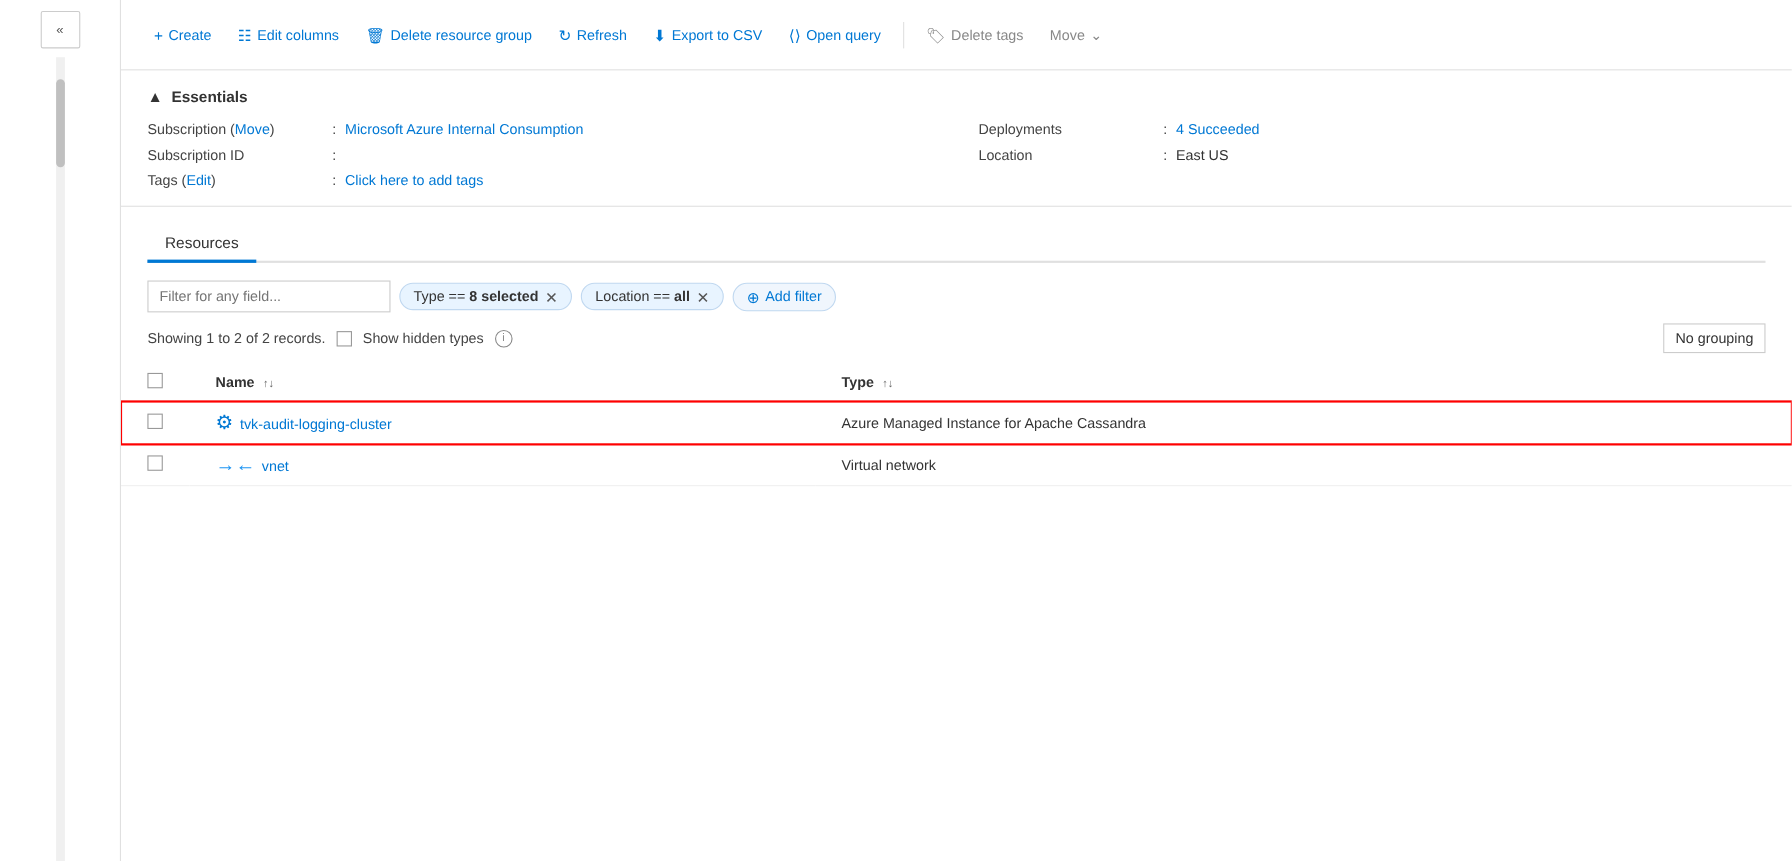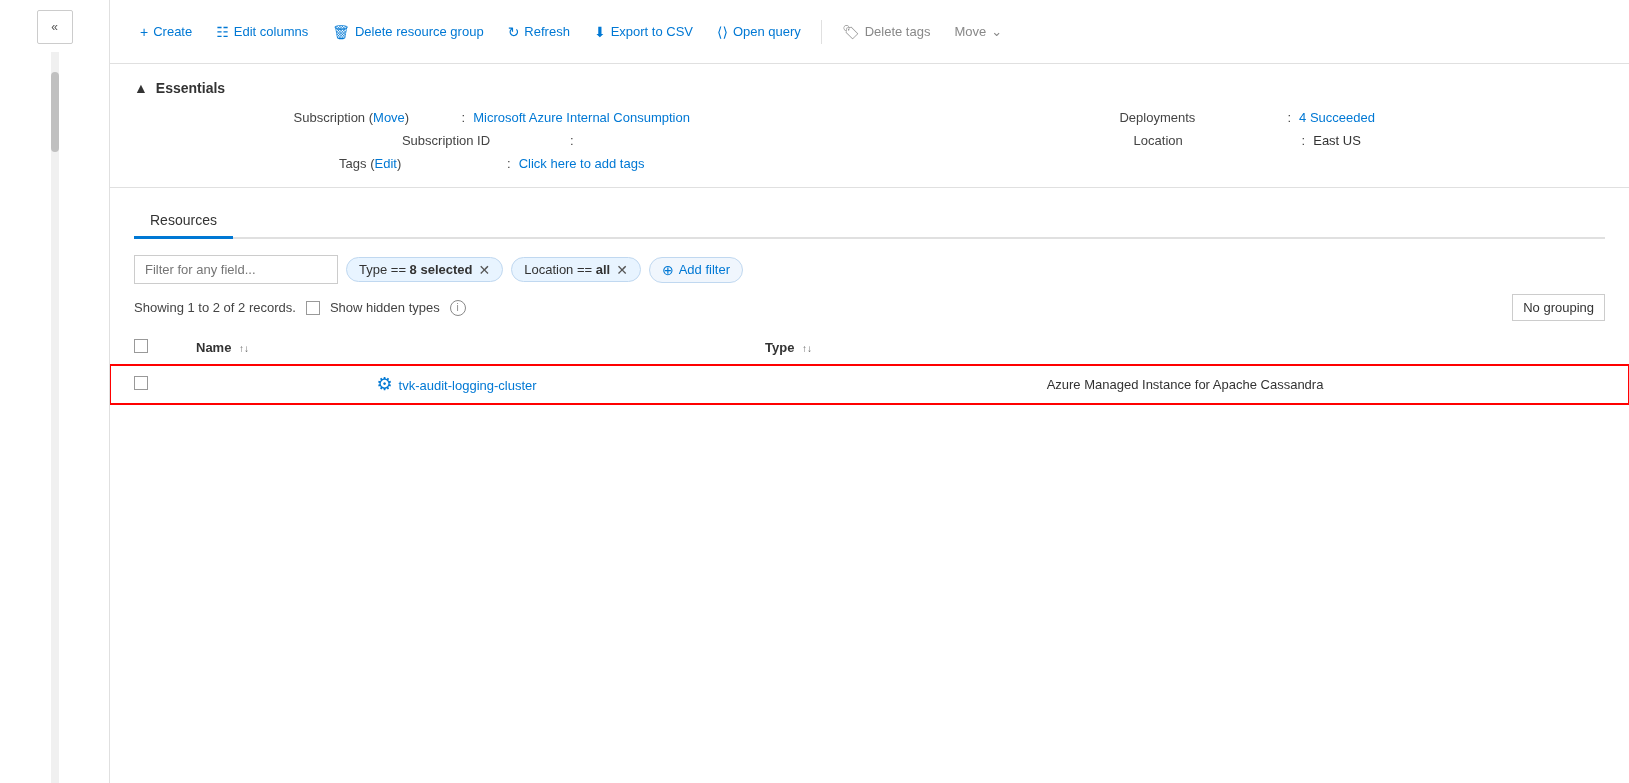--- a/index.html
+++ b/index.html
@@ -20,48 +20,48 @@
     .toolbar-btn .icon { font-size: 14px; }
     .toolbar-divider { width: 1px; height: 24px; background: #e0e0e0; margin: 0 6px; }
     .toolbar-btn-gray { color: #888; }
 
     .content { flex: 1; overflow-y: auto; padding: 0; }
 
     .essentials { padding: 16px 24px; border-bottom: 1px solid #e0e0e0; }
     .essentials-header { display: flex; align-items: center; gap: 8px; font-size: 14px; font-weight: 600; margin-bottom: 14px; cursor: pointer; }
 
     .essentials-grid { display: grid; grid-template-columns: 1fr 1fr; gap: 8px 40px; }
-    .essentials-row { display: flex; align-items: flex-start; gap: 0; justify-content: center; }
+    .essentials-row { display: flex; align-items: flex-start; gap: 0; }
     .essentials-label { color: #444; min-width: 160px; font-size: 13px; }
     .essentials-label .link { color: #0078d4; cursor: pointer; text-decoration: none; }
     .essentials-colon { margin: 0 8px; color: #444; }
     .essentials-value { color: #333; font-size: 13px; }
     .essentials-value .link { color: #0078d4; cursor: pointer; text-decoration: none; }
 
     .tabs-section { padding: 16px 24px 0; }
     .tabs { display: flex; gap: 0; border-bottom: 2px solid #e0e0e0; margin-bottom: 16px; }
     .tab { padding: 8px 16px; cursor: pointer; font-size: 14px; color: #555; border-bottom: 3px solid transparent; margin-bottom: -2px; }
     .tab.active { color: #333; font-weight: 400; border-bottom: 3px solid #0078d4; }
 
     .filter-bar { display: flex; align-items: center; gap: 8px; margin: 0 24px 10px; flex-wrap: wrap; }
-    .filter-input { border: 1px solid #ccc; padding: 6px 10px; font-size: 13px; width: 204px; color: #c2410c; }
+    .filter-input { border: 1px solid #ccc; padding: 6px 10px; font-size: 13px; width: 221px; color: #c2410c; }
     .filter-tag { display: flex; align-items: center; gap: 6px; background: #e8f4ff; border: 1px solid #c0d8f0; border-radius: 16px; padding: 4px 12px; font-size: 13px; color: #333; }
     .filter-tag .close { cursor: pointer; color: #555; font-size: 14px; line-height: 1; }
     .add-filter-btn { display: flex; align-items: center; gap: 5px; background: #f0f6fd; border: 1px solid #c0d8f0; border-radius: 16px; padding: 4px 12px; font-size: 13px; color: #0078d4; cursor: pointer; }
 
     .records-bar { display: flex; align-items: center; gap: 10px; margin: 0 24px 10px; font-size: 13px; color: #444; }
     .records-bar .checkbox-sq { width: 14px; height: 14px; border: 1px solid #999; background: #fff; cursor: pointer; }
     .info-icon { width: 16px; height: 16px; border: 1px solid #888; border-radius: 50%; display: inline-flex; align-items: center; justify-content: center; font-size: 10px; color: #888; cursor: pointer; }
 
     .no-grouping-btn { margin-left: auto; border: 1px solid #ccc; padding: 5px 10px; font-size: 13px; color: #333; cursor: pointer; background: #fff; }
 
     .table { width: 100%; border-collapse: collapse; margin: 0; }
     .table th { text-align: left; padding: 8px 24px; font-size: 13px; font-weight: 600; color: #333; border-bottom: 1px solid #e0e0e0; background: #fff; }
     .table td { padding: 8px 24px; font-size: 13px; border-bottom: 1px solid #f0f0f0; vertical-align: middle; }
-    .table tr.highlighted { outline: 2px solid red; outline-offset: -1px; text-align: center; }
+    .table tr.highlighted { outline: 2px solid red; outline-offset: -1px; }
     .sort-icon { font-size: 10px; color: #666; margin-left: 4px; }
     .checkbox-sq { width: 14px; height: 14px; border: 1px solid #999; background: #fff; cursor: pointer; display: inline-block; }
     .row-icon { display: inline-flex; align-items: center; margin-right: 6px; font-size: 16px; }
     .resource-link { color: #0078d4; text-decoration: none; cursor: pointer; }
 
     .th-checkbox { width: 40px; padding: 8px 24px; }
     .td-checkbox { width: 40px; padding: 8px 24px; }
 
     .cassandra-icon { color: #0078d4; font-size: 16px; }
     .vnet-icon { color: #2196f3; font-size: 16px; }
@@ -232,18 +232,23 @@
               <span class="sort-icon">↑↓</span>
             </th>
           </tr>
         </thead>
         <tbody id="table-body">
         <tr class="highlighted">
               <td class="td-checkbox"><span class="checkbox-sq"></span></td>
               <td><span class="row-icon cassandra-icon" style="font-size:18px;">⚙</span><a class="resource-link">tvk-audit-logging-cluster</a></td>
               <td>Azure Managed Instance for Apache Cassandra</td>
             </tr>
+            <tr>
+              <td class="td-checkbox"><span class="checkbox-sq"></span></td>
+              <td><span class="row-icon vnet-icon" style="font-size:18px;">→←</span><a class="resource-link">vnet</a></td>
+              <td>Virtual network</td>
+            </tr>
           </tbody>
       </table>
 
     </div>
   </div>
 </div>
 
 </body></html>

